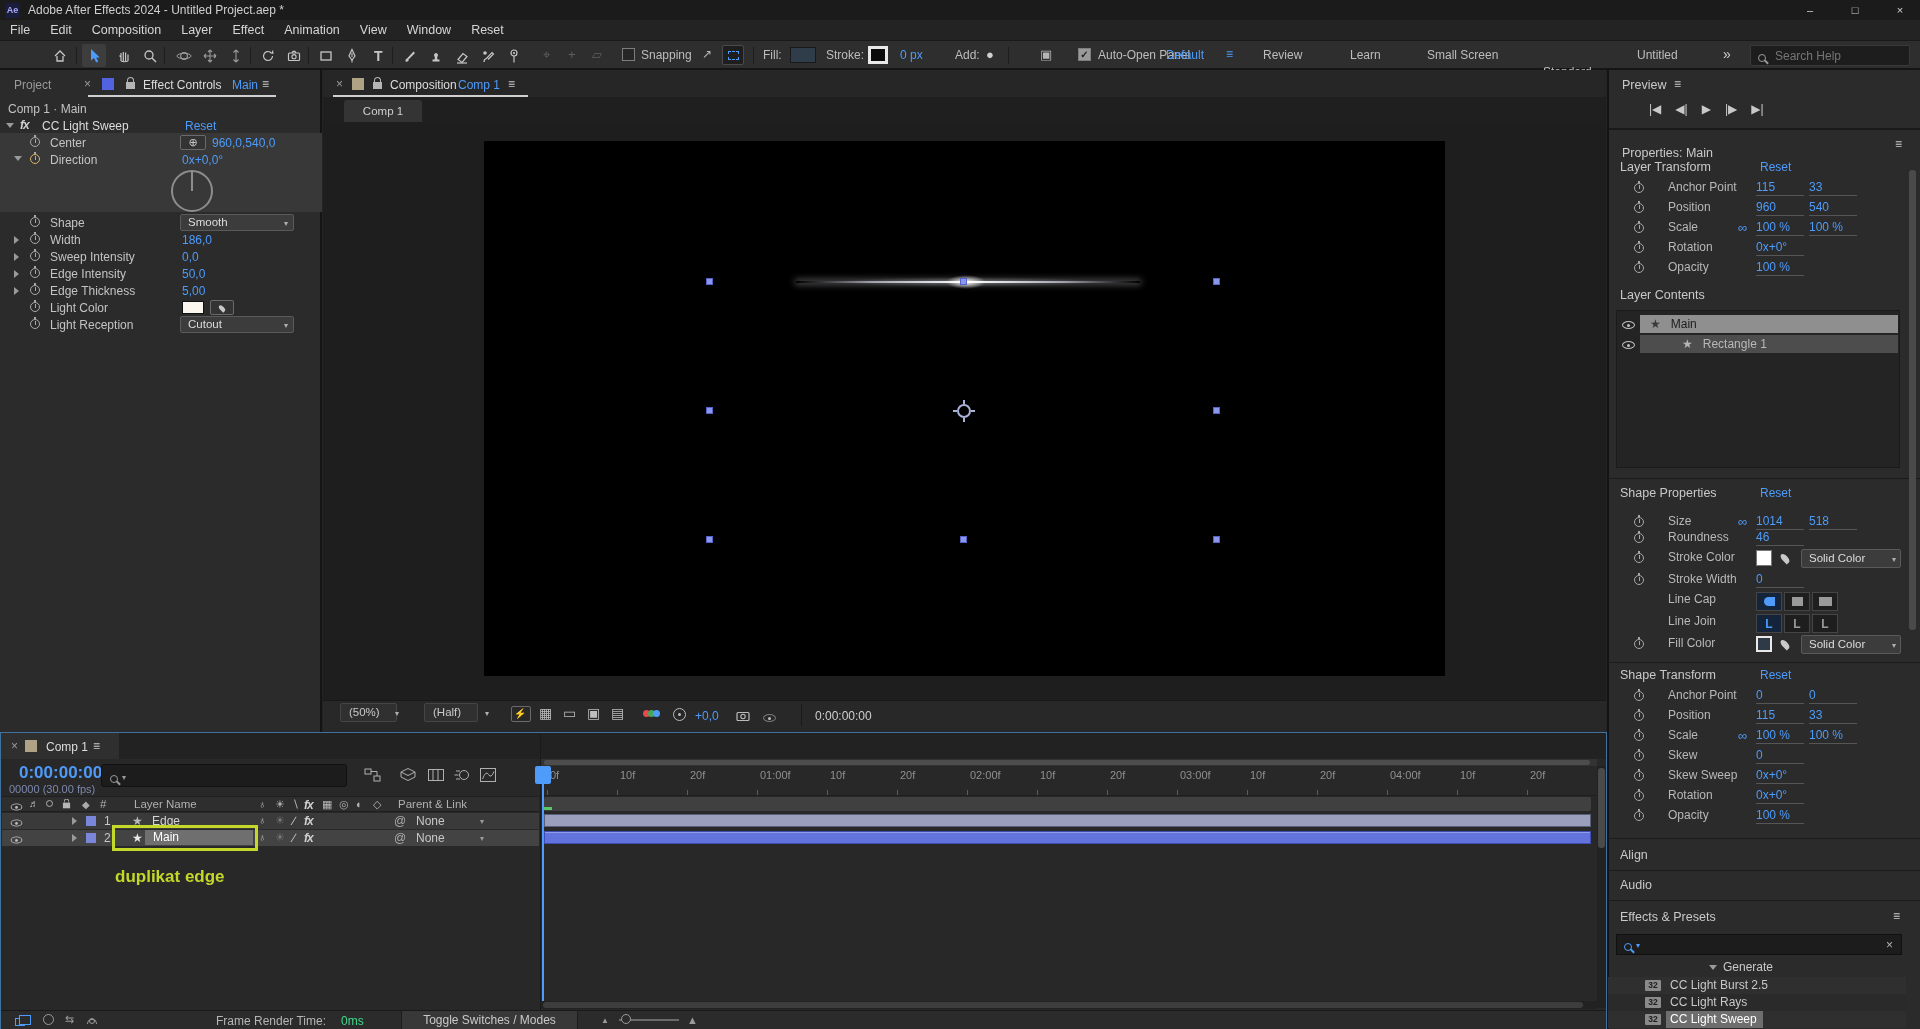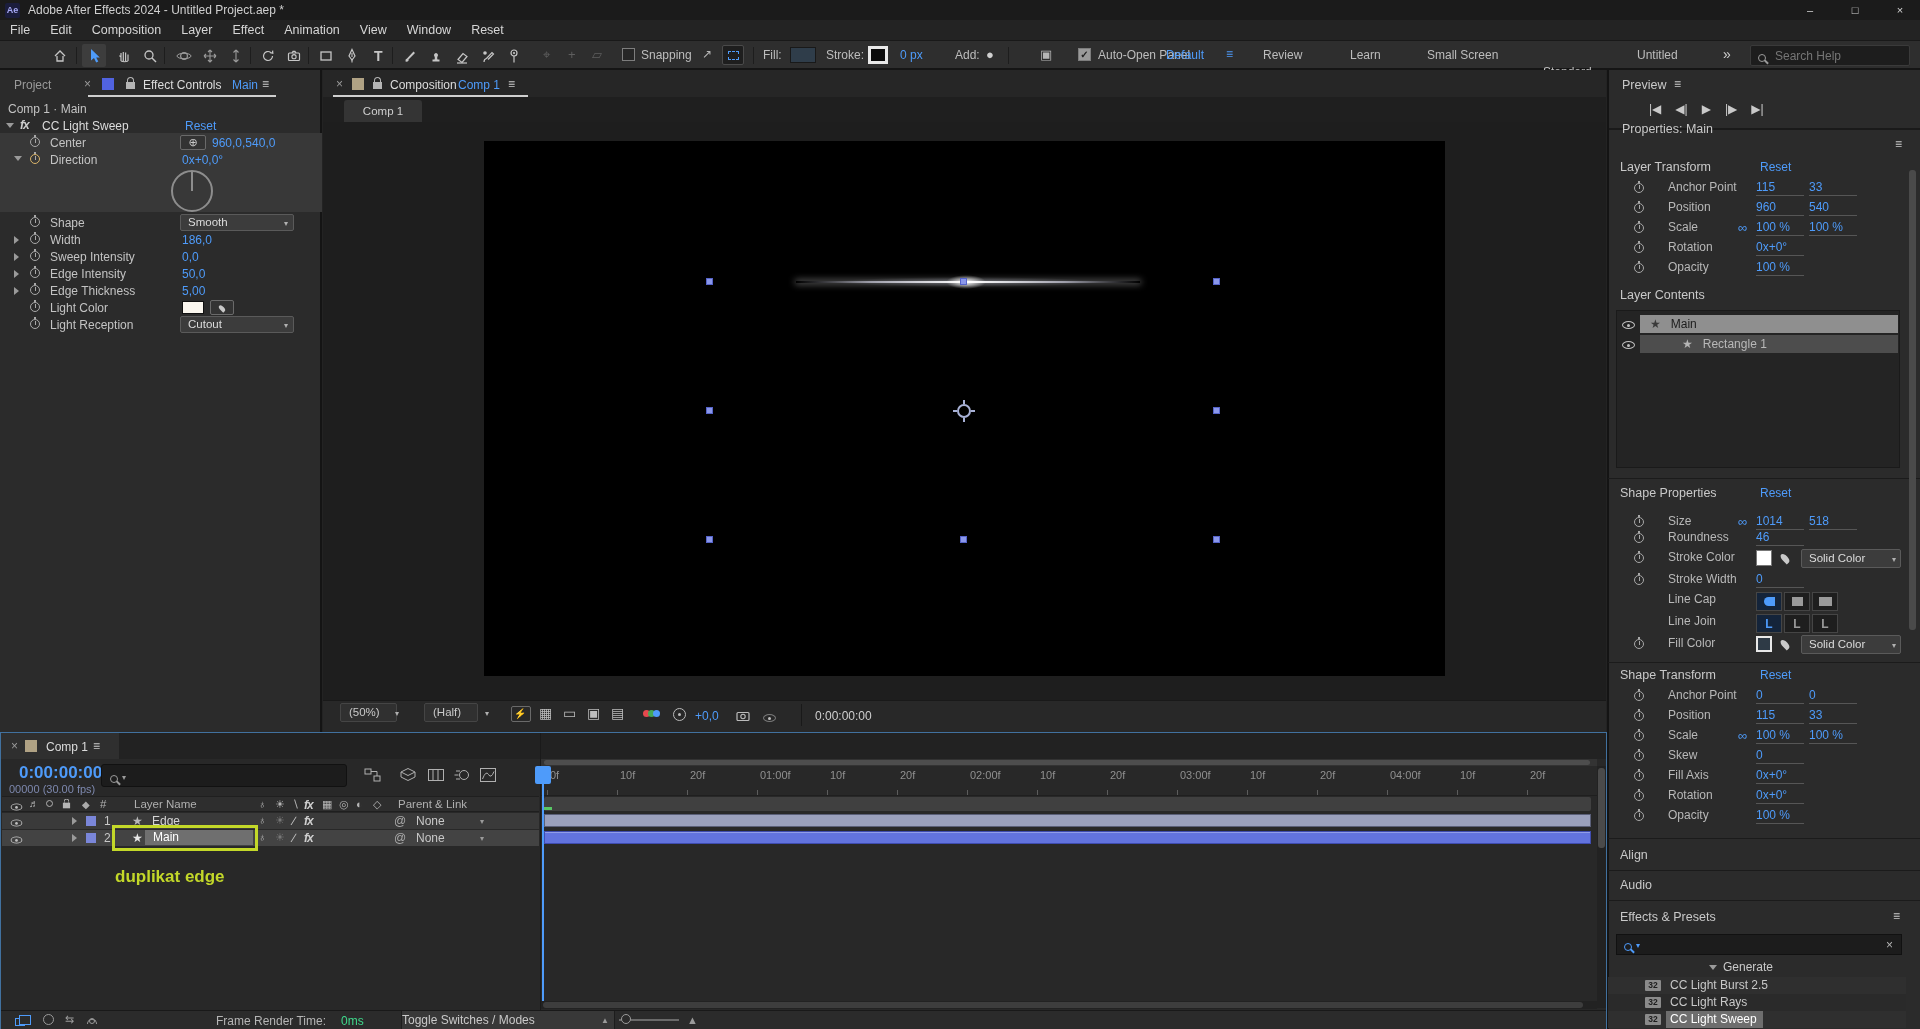--- a/index.html
+++ b/index.html
@@ -397,21 +397,21 @@
     <span class="abs" style="left:65px;top:7px;color:#c9c9c9">≡</span>
     <div class="abs" style="left:40px;top:32px;width:160px;display:flex;gap:14px;color:#c9c9c9;font-size:12px">
       <span>|◀</span>
       <span>◀|</span>
       <span>▶</span>
       <span>|▶</span>
       <span>▶|</span>
     </div>
     <div class="abs" style="left:0;top:58px;width:313px;height:2px;background:#1a1a1a"></div>
 
-    <span class="sect" style="left:13px;top:52px;position:absolute">Properties: Main</span>
+    <span class="sect" style="left:13px;top:76px;position:absolute">Properties: Main</span>
     <span class="abs" style="left:286px;top:67px;color:#c9c9c9">≡</span>
   </div>
 
   <span class="sect" style="left:1620px;top:160px">Layer Transform</span>
   <span class="reset-link" style="left:1760px;top:160px">Reset</span>
   <div class="prow" style="top:180px">
     <span class="sw"></span>
     <span class="plabel">Anchor Point</span>
     <span class="uval" style="left:140px">115</span>
     <span class="uval" style="left:193px">33</span>
@@ -536,21 +536,21 @@
     <span class="uval" style="left:140px">100 %</span>
     <span class="uval" style="left:193px">100 %</span>
   </div>
   <div class="prow" style="top:748px">
     <span class="sw"></span>
     <span class="plabel">Skew</span>
     <span class="uval" style="left:140px">0</span>
   </div>
   <div class="prow" style="top:768px">
     <span class="sw"></span>
-    <span class="plabel">Fill Axis</span>
+    <span class="plabel">Skew Sweep</span>
     <span class="uval" style="left:140px">0x+0°</span>
   </div>
   <div class="prow" style="top:788px">
     <span class="sw"></span>
     <span class="plabel">Rotation</span>
     <span class="uval" style="left:140px">0x+0°</span>
   </div>
   <div class="prow" style="top:808px">
     <span class="sw"></span>
     <span class="plabel">Opacity</span>
@@ -741,21 +741,21 @@
       <div style="position:absolute;left:2px;top:1px;width:1040px;height:6px;background:#3d3d3d;border-radius:3px"></div>
     </div>
 
     <div class="abs" style="left:0;top:277px;width:1605px;height:19px;background:#2b2b2b;border-top:1px solid #191919">
       <span class="abs" style="left:14px;top:4px;color:var(--accent,#4e9bfa)"><span class="ic-sq"></span></span>
       <span class="abs" style="left:42px;top:3px;width:11px;height:11px;border:1px solid #9a9a9a;border-radius:50%"></span>
       <span class="abs" style="left:64px;top:2px;color:#9a9a9a;font-size:11px">⇆</span>
       <span class="abs" style="left:88px;top:2px"><span style="display:inline-block;width:6px;height:6px;border:1px solid #9a9a9a;border-radius:50%"></span><span style="display:inline-block;width:10px;height:5px;border:1px solid #9a9a9a;border-bottom:none;border-radius:5px 5px 0 0;margin-left:-8px"></span></span>
       <span class="abs" style="left:215px;top:3px;color:#b5b5b5">Frame Render Time:</span>
       <span class="abs" style="left:340px;top:3px;color:var(--render_time,#3fd98c)">0ms</span>
-      <span class="abs" style="left:400px;top:0;width:214px;height:19px;background:#383838;border-left:1px solid #1d1d1d;border-right:1px solid #1d1d1d;color:#c9c9c9;line-height:18px">Toggle Switches / Modes</span>
+      <span class="abs" style="left:400px;top:0;width:177px;height:19px;background:#383838;border-left:1px solid #1d1d1d;border-right:1px solid #1d1d1d;color:#c9c9c9;text-align:center;line-height:18px">Toggle Switches / Modes</span>
       <span class="abs" style="left:600px;top:5px;color:#9a9a9a;font-size:8px">▲</span>
       <span class="abs" style="left:618px;top:8px;width:60px;height:2px;background:#6a6a6a"></span>
       <span class="abs" style="left:620px;top:3px;width:10px;height:10px;border:1.5px solid #9a9a9a;border-radius:50%;background:#2b2b2b"></span>
       <span class="abs" style="left:686px;top:3px;color:#9a9a9a;font-size:11px">▲</span>
     </div>
   </div>
 
 </div>
 
 </body></html>

